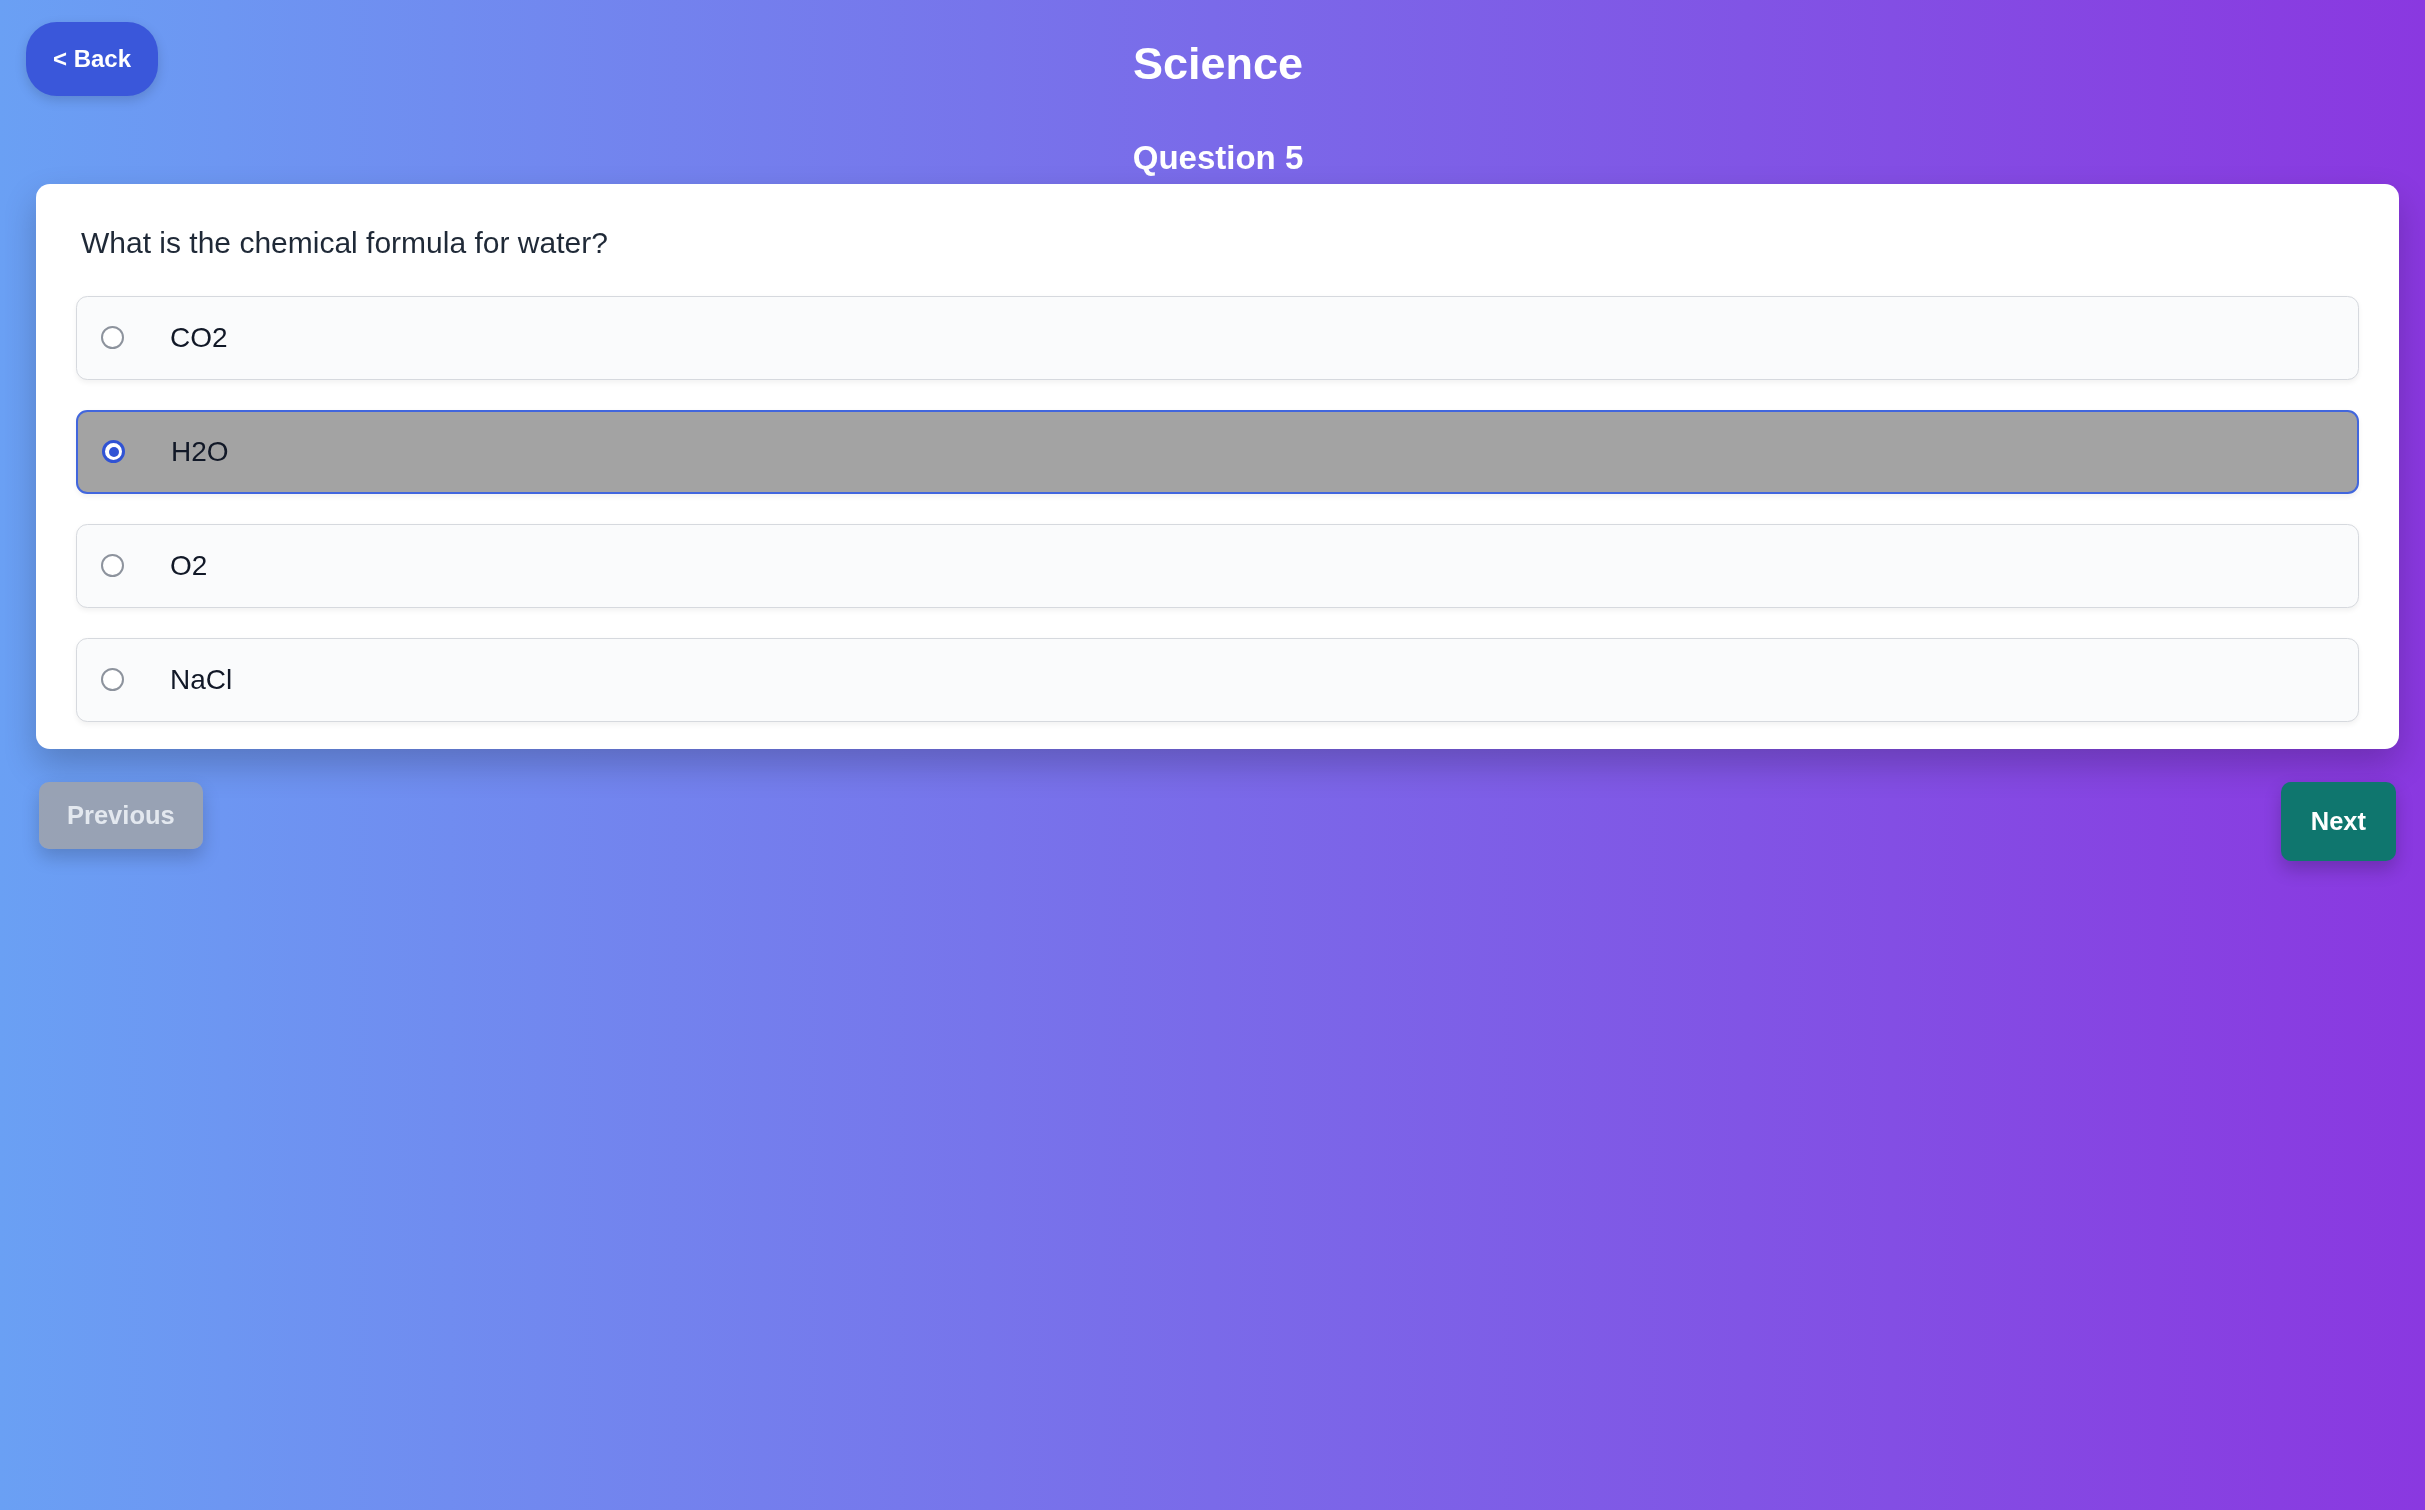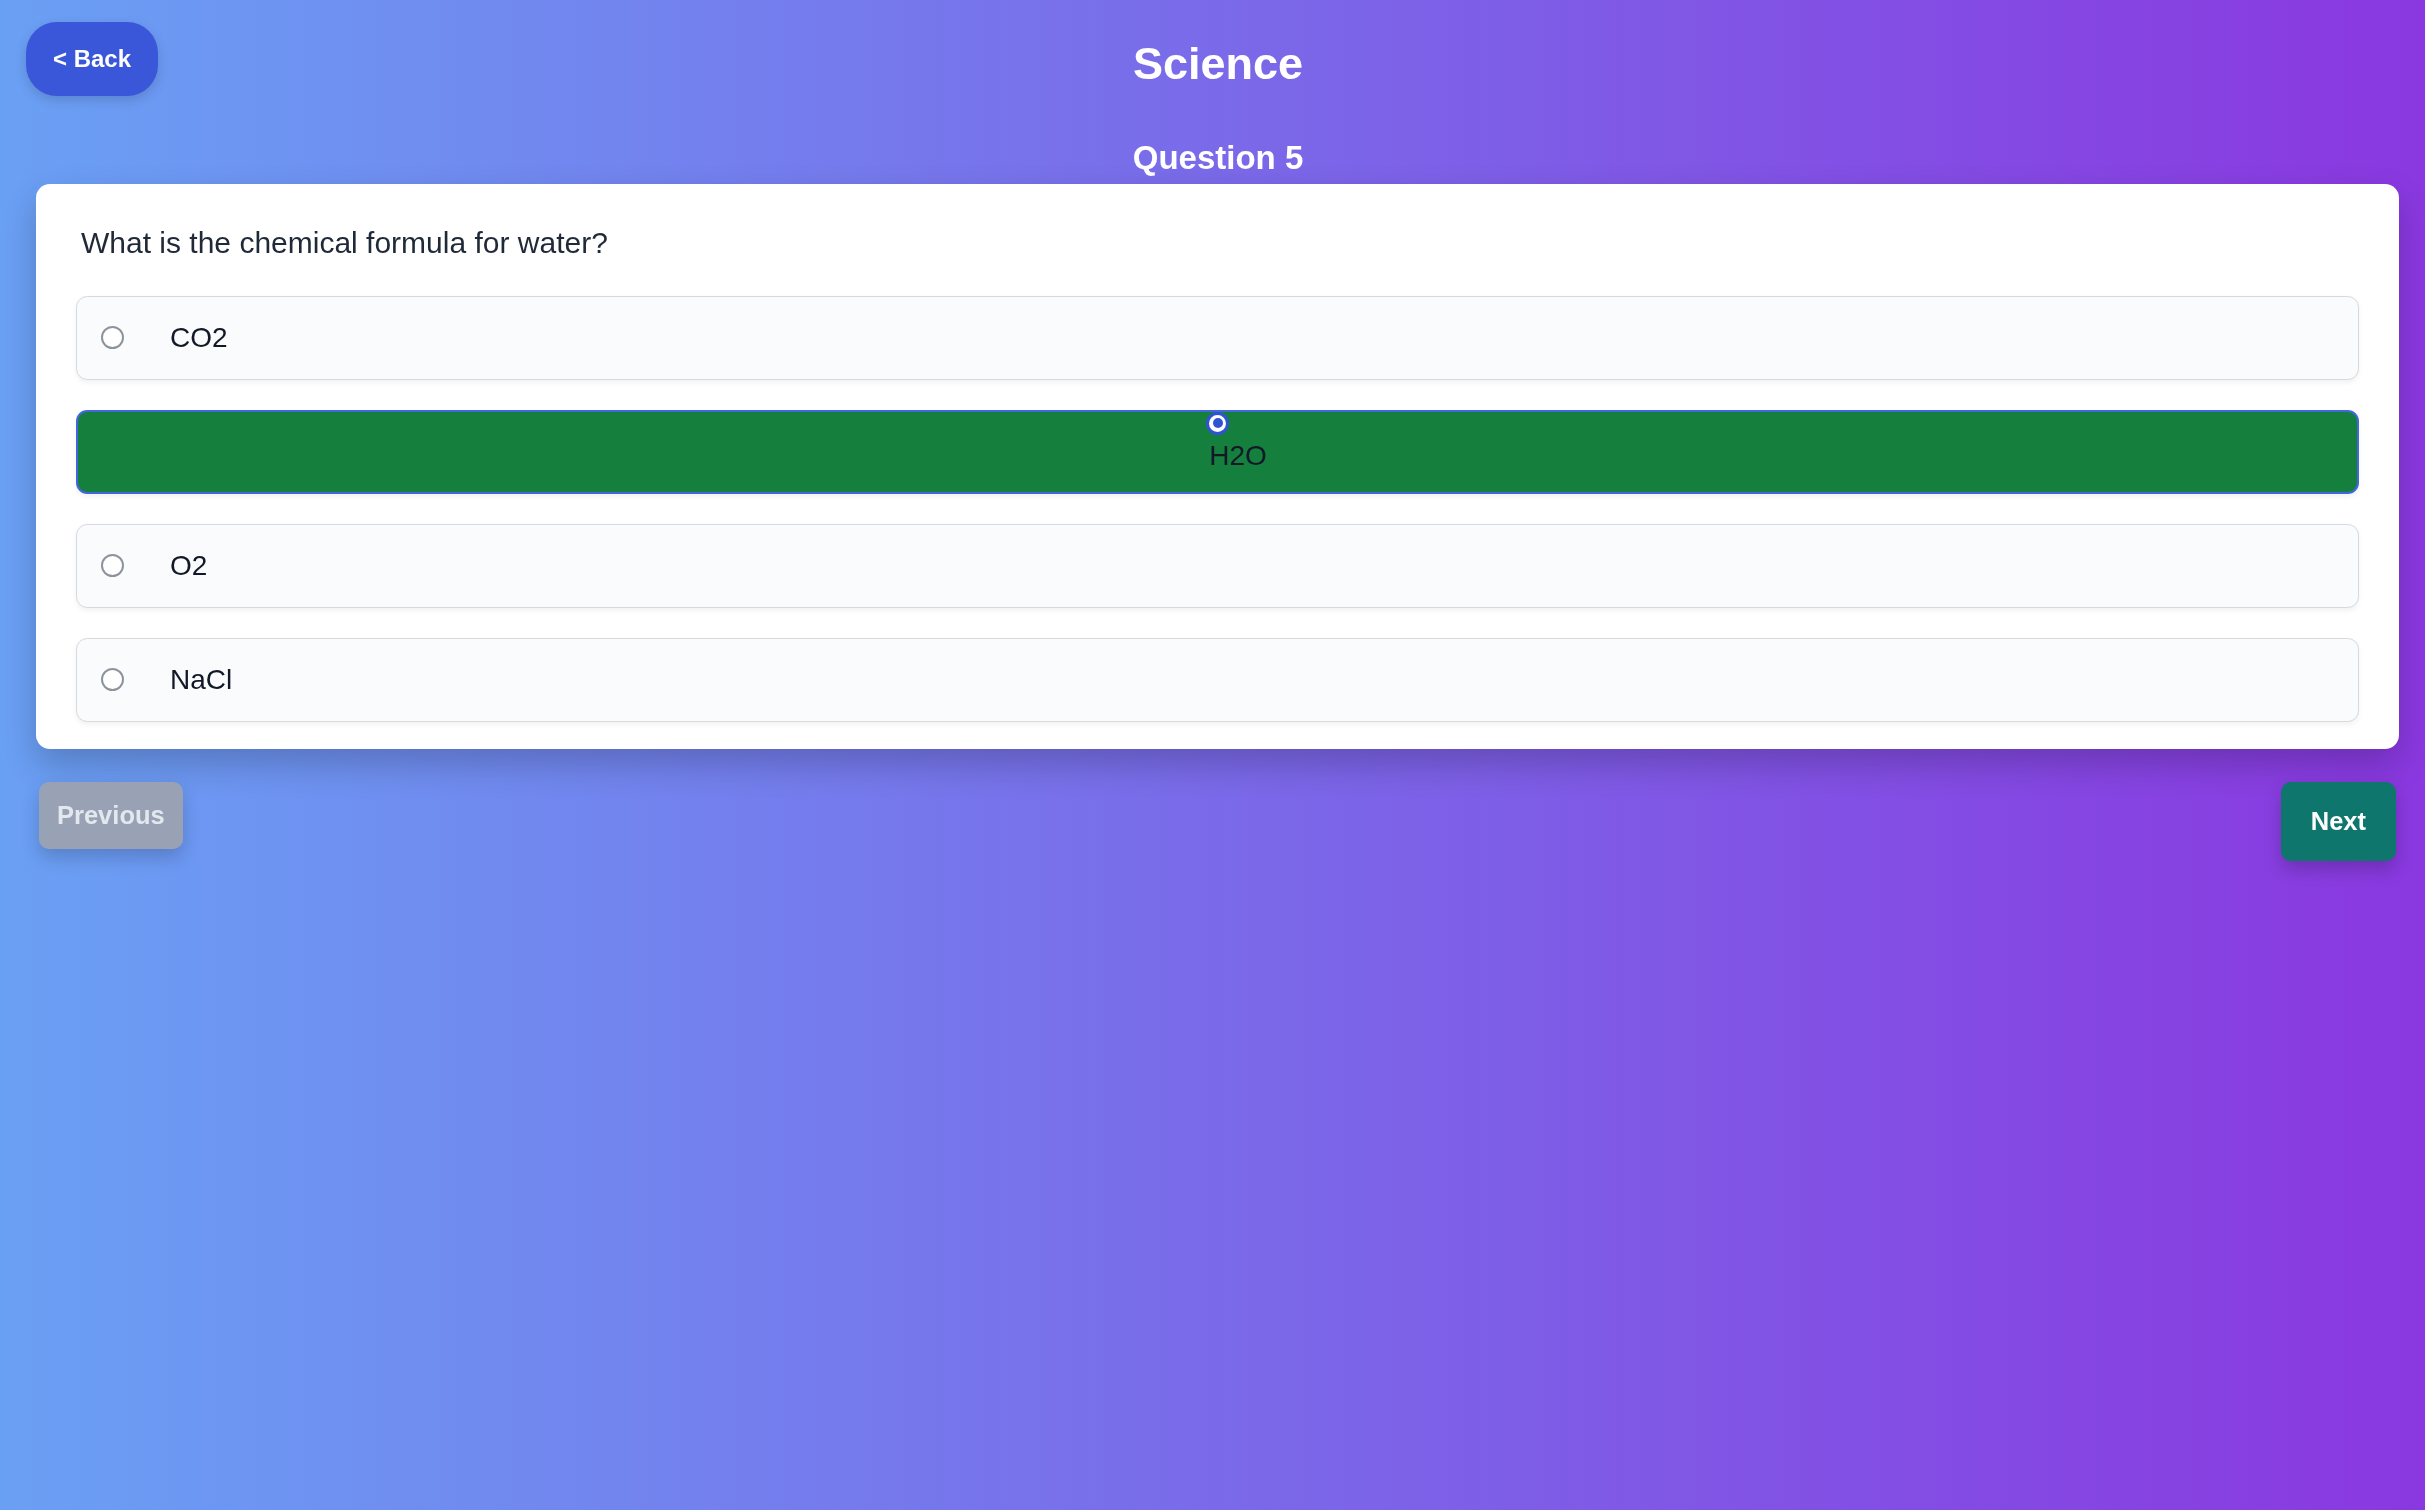--- a/index.html
+++ b/index.html
@@ -78,22 +78,21 @@
     border-radius: 11.3px;
     background: #fafbfc;
     padding: 0 24px;
     margin-bottom: 30px;
     cursor: pointer;
     box-shadow: 0 2.1px 5.7px rgba(0,0,0,0.05);
   }
   .option:last-child { margin-bottom: 0; }
   .option.selected {
     border: 2.1px solid #4166dd;
-    background: #15803d;
-    flex-direction: column;
+    background: #a3a3a3;
   }
 
   .radio {
     position: relative;
     width: 23px;
     height: 23px;
     flex: 0 0 23px;
     border-radius: 50%;
     border: 2.1px solid #8d939d;
     background: #ffffff;
@@ -120,21 +119,21 @@
     font-weight: 500;
     color: #111827;
   }
 
   
   .prev-btn {
     position: absolute;
     left: 34px;
     top: 777px;
     height: 67px;
-    padding: 0 18px;
+    padding: 0 28px;
     border: none;
     border-radius: 10px;
     background: rgba(156, 163, 175, 0.92);
     color: #e3e8ef;
     font-family: inherit;
     font-size: 25.5px;
     font-weight: 600;
     cursor: not-allowed;
     box-shadow: 0 8.5px 18.4px rgba(0,0,0,0.18);
   }

